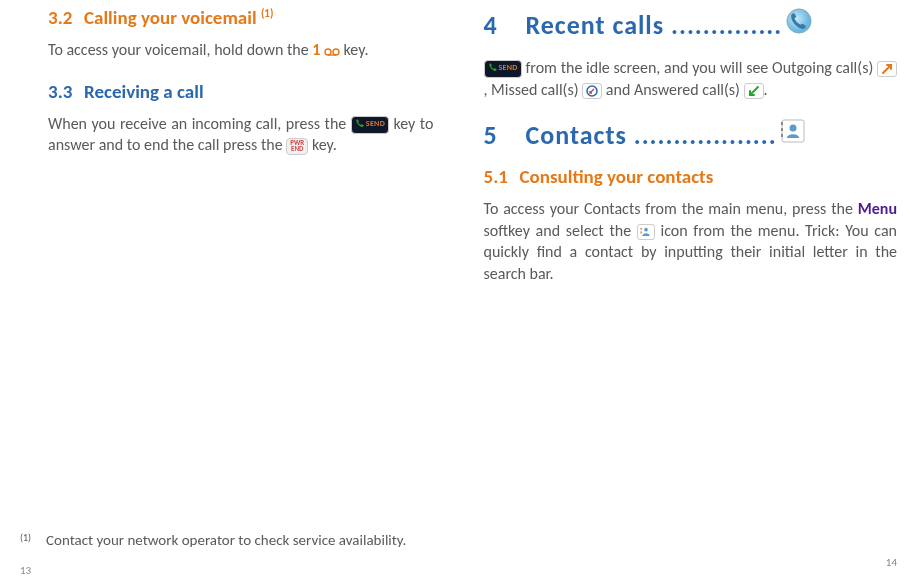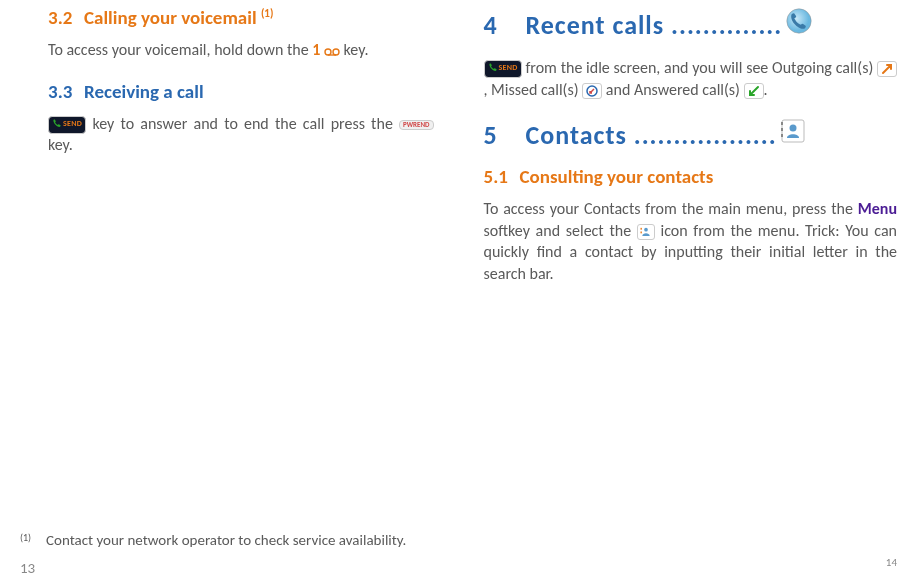--- a/index.html
+++ b/index.html
@@ -102,21 +102,21 @@
       color: #2aa52a;
     }
     .btn-send .send-text {
       color: #e67817;
       font-weight: bold;
       font-size: 8px;
       letter-spacing: 0.3px;
     }
     .btn-end {
       display: inline-flex;
-      flex-direction: row;
+      flex-direction: column;
       align-items: center;
       background: #f0f0f0;
       border: 1px solid #ccc;
       border-radius: 4px;
       padding: 1px 3px;
       font-size: 7px;
       line-height: 0.9;
       vertical-align: middle;
       color: #d04848;
       font-weight: bold;
@@ -164,21 +164,21 @@
       width: 26px;
       flex-shrink: 0;
     }
     .footnote .fn-text {
       flex: 1;
     }
     .page-num-left {
       position: absolute;
       bottom: 8px;
       left: 20px;
-      font-size: 15px;
+      font-size: 11px;
       color: #888;
     }
     .page-num-right {
       position: absolute;
       bottom: 16px;
       right: 20px;
       font-size: 11px;
       color: #888;
     }
     .bold {
@@ -204,21 +204,21 @@
           <line x1="4" y1="7" x2="12" y2="7" stroke="#e67817" stroke-width="1.4"></line>
         </svg>
     </span><span> key.</span>
   </p>
 
   <div class="h2-blue">
     <span class="num">3.3</span><span>Receiving a call</span>
   </div>
 
   <p class="body-text justify">
-    <span class="btn-send">
+    <span>When you receive an incoming call, press the </span><span class="btn-send">
         <span class="phone-icon"><svg width="9" height="9" viewBox="0 0 12 12">
             <path d="M2 1 C2 1 3 0 4 1 L5 3 C5 3 5 4 4 4 C4 4 5 7 8 8 C8 8 8 7 9 7 L11 8 C12 9 11 10 11 10 C11 10 9 12 5 8 C1 4 2 1 2 1 Z" fill="#2aa52a"></path>
           </svg></span>
         <span class="send-text">SEND</span>
       </span><span> key to answer and to end the call press the </span><span class="btn-end">
         <span>PWR</span>
         <span>END</span>
       </span><span> key.</span>
   </p>
 

